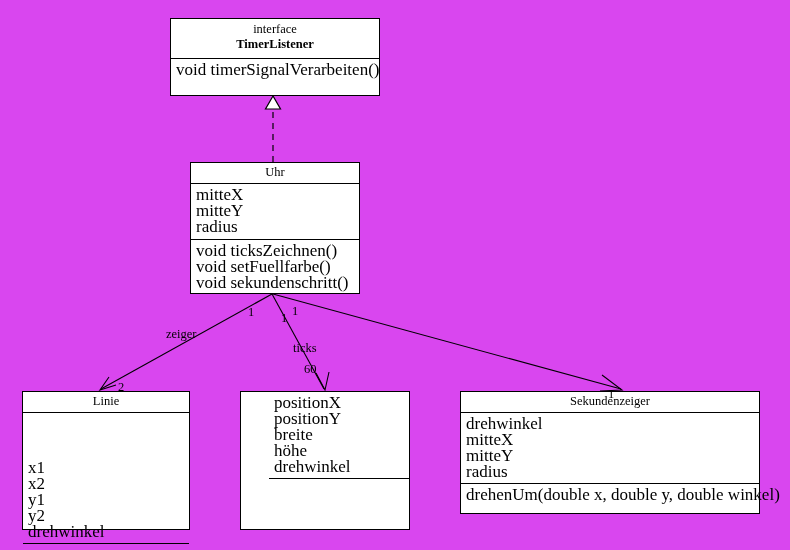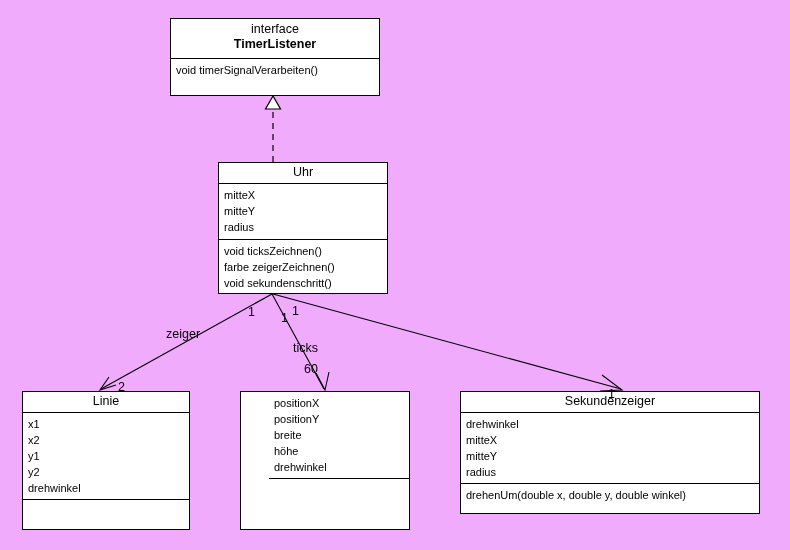--- a/index.html
+++ b/index.html
@@ -4,22 +4,22 @@
 <style>
   html, body {
     margin: 0;
     padding: 0;
     background: #ffffff;
   }
   #canvas {
     position: relative;
     width: 790px;
     height: 550px;
-    background: #f0abfc;
-    font-family: Liberation Sans, sans-serif;
+    background: #d946ef;
+    font-family: Liberation Serif, serif;
     overflow: hidden;
   }
   svg.edges {
     position: absolute;
     left: 0;
     top: 0;
     width: 790px;
     height: 550px;
     pointer-events: none;
   }
@@ -44,21 +44,21 @@
   }
   .classname {
     display: block;
   }
   .classname.bold {
     font-weight: bold;
   }
   .uml-section {
     box-sizing: border-box;
     padding: 3px 5px 4px 5px;
-    font-size: 11px;
+    font-size: 17px;
     color: #000000;
     line-height: 16px;
   }
   .uml-section.divided {
     border-bottom: 1px solid #000000;
   }
   .uml-row {
     white-space: nowrap;
   }
   .edge-label {
@@ -100,41 +100,41 @@
   <div class="uml-box" style="left:170px; top:18px; width:210px; height:78px;">
     <div class="uml-header" style="height:40px;">
       <span class="stereotype">interface</span>
       <span class="classname bold">TimerListener</span>
     </div>
     <div class="uml-section">
       <div class="uml-row">void timerSignalVerarbeiten()</div>
     </div>
   </div>
 
-  <div class="uml-box" style="left:190px; top:162px; width:170px; height:132px;margin-left:28px;">
+  <div class="uml-box" style="left:190px; top:162px; width:170px; height:132px;">
     <div class="uml-header" style="height:21px; padding-top:2px;">
       <span class="classname">Uhr</span>
     </div>
     <div class="uml-section divided" style="height:56px;">
       <div class="uml-row">mitteX</div>
       <div class="uml-row">mitteY</div>
       <div class="uml-row">radius</div>
     </div>
     <div class="uml-section">
       <div class="uml-row">void ticksZeichnen()</div>
-      <div class="uml-row">farbe zeigerZeichnen()</div>
+      <div class="uml-row">void setFuellfarbe()</div>
       <div class="uml-row">void sekundenschritt()</div>
     </div>
   </div>
 
   <div class="uml-box" style="left:22px; top:391px; width:168px; height:139px;">
     <div class="uml-header" style="height:21px; padding-top:2px;">
       <span class="classname">Linie</span>
     </div>
-    <div class="uml-section divided" style="height:87px;">
+    <div class="uml-section divided" style="height:87px;margin-top:44px;">
       <div class="uml-row">x1</div>
       <div class="uml-row">x2</div>
       <div class="uml-row">y1</div>
       <div class="uml-row">y2</div>
       <div class="uml-row">drehwinkel</div>
     </div>
   </div>
 
   <div class="uml-box" style="left:240px; top:391px; width:170px; height:139px;">
     <div class="uml-section divided" style="height:87px;margin-left:28px;">

